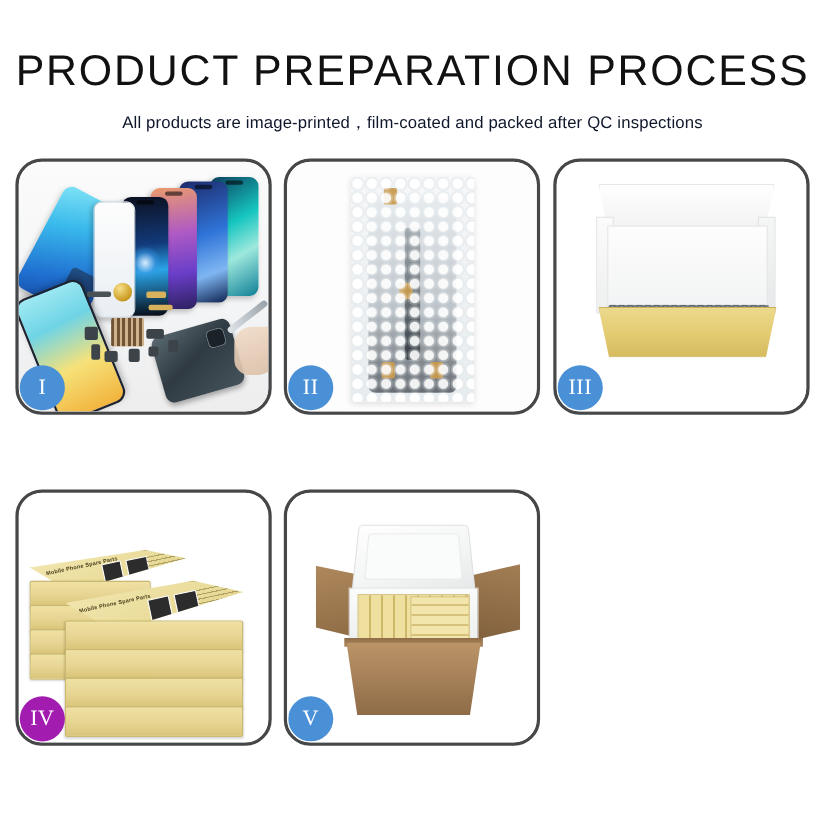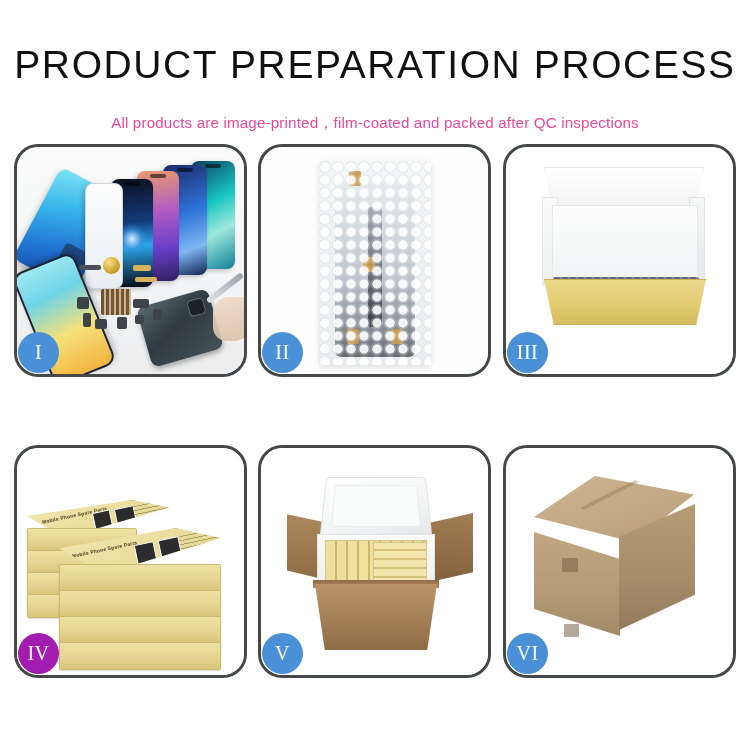--- a/index.html
+++ b/index.html
@@ -12,23 +12,23 @@
 
   
   .header{position:absolute;left:0;top:0;width:750px;text-align:center;}
   .title{
     margin:1px;padding-top:42px;
     font-size:39px;line-height:44px;letter-spacing:1.6px;
     font-weight:400;color:#111111;
     font-family:"Liberation Sans", sans-serif;
   }
   .subtitle{
-    margin:15px;padding-top:11px;
+    margin:4px;padding-top:11px;
     font-size:15.2px;line-height:20px;letter-spacing:.15px;
-    font-weight:400;color:#ec4899;
+    font-weight:400;color:#0f172a;
   }
 
   
   .grid{position:absolute;left:14px;top:144px;width:722px;height:534px;}
   .panel{
     position:absolute;width:233px;height:233px;
     border:3px solid #454749;border-radius:24px;
     background:#ffffff;box-sizing:border-box;overflow:hidden;
   }
   .panel.c0{left:0;}
@@ -393,26 +393,15 @@
         <div class="foamLid"></div>
         <div class="foamBody"></div>
         <div class="inner5"></div>
         <div class="inner5b"></div>
         <div class="rim"></div>
         <div class="cartonFront"></div>
       </div>
       <div class="badge">V</div>
     </div>
 
-    <div class="panel r1 c2">
-      <div class="photo p6">
-        <div class="top"></div>
-        <div class="seam"></div>
-        <div class="left"></div>
-        <div class="right"></div>
-        <div class="tab" style="left:56px;top:110px;width:16px;height:14px;"></div>
-        <div class="tab" style="left:58px;top:176px;width:15px;height:13px;"></div>
-      </div>
-      <div class="badge">VI</div>
-    </div>
 
   </div>
 </div>
 
 </body></html>

